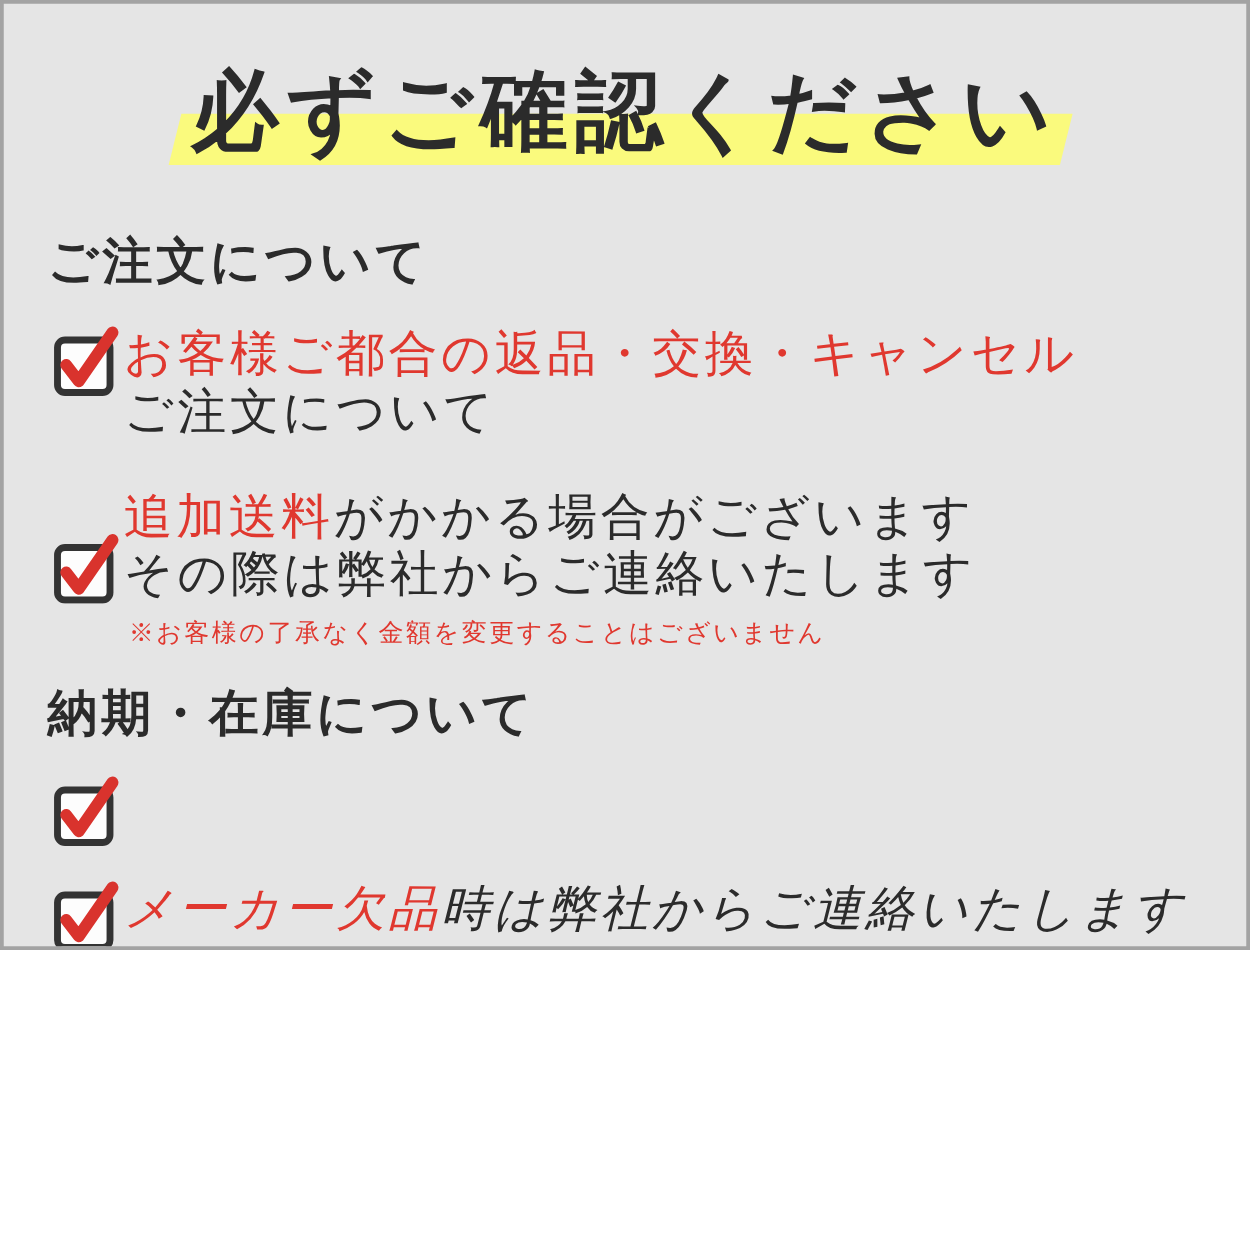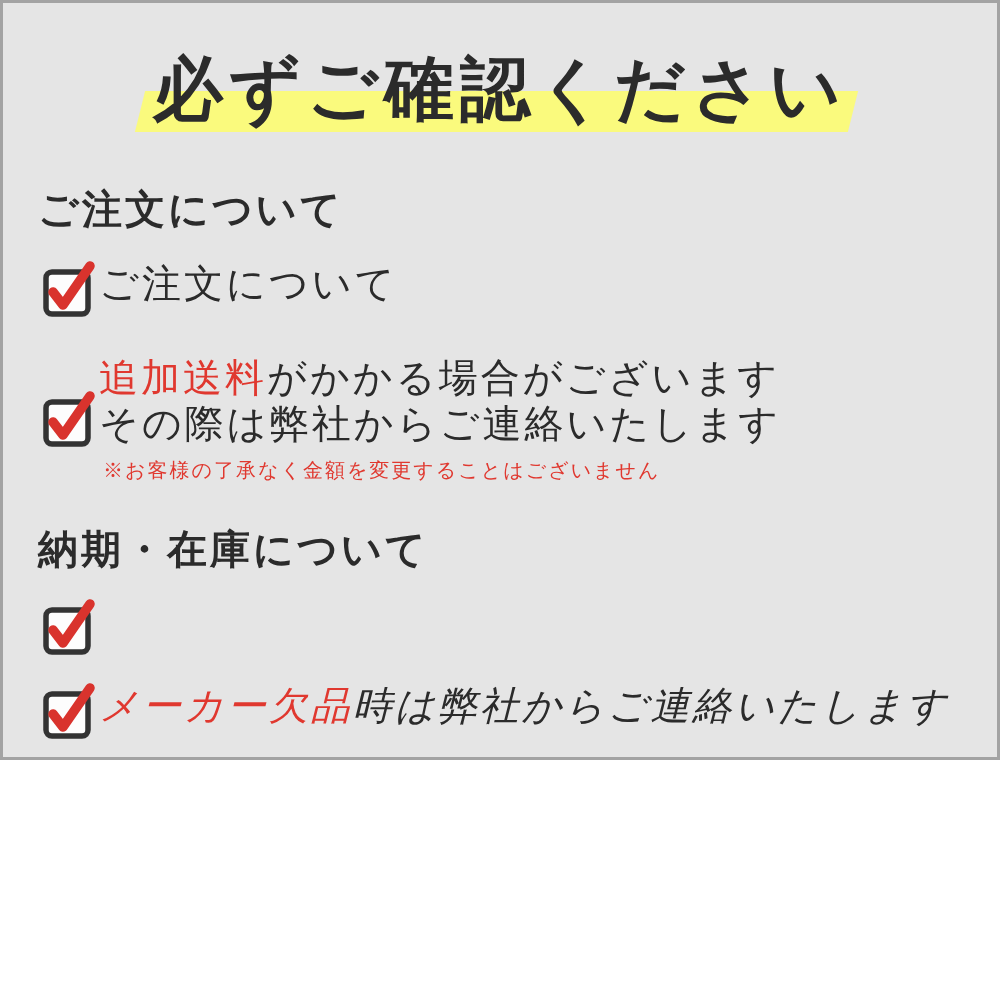--- a/index.html
+++ b/index.html
@@ -25,21 +25,21 @@
     position:relative;
     font-size:70px; font-weight:bold; letter-spacing:6px;
     line-height:100px; white-space:nowrap;
   }
   
   .section-heading {
     margin:48px 0 0 35px;
     font-size:40px; font-weight:bold; letter-spacing:3px;
     line-height:1.0; white-space:nowrap;
   }
-  .section-heading.second { margin-top:45px; }
+  .section-heading.second { margin-top:31px; }
   
   .item { display:flex; align-items:flex-start; margin:32px 0 0 39px; }
   .item.i2 { margin-top:32px; }
   .item.i3 { margin-top:38px;align-items:flex-end; }
   .item.i4 { margin-top:30px; }
   .item.i5 { margin-top:28px;font-style:italic; }
   .cb { flex:0 0 auto; width:54px; height:58px; margin-top:-2px; }
   .cb svg { display:block; width:54px; height:58px; }
   .txt { margin-left:3px; font-size:39px; letter-spacing:3px; line-height:1.18; white-space:nowrap; }
   .red { color:#e0382f; }
@@ -64,20 +64,23 @@
 
 
   <div class="item i2">
     <span class="cb">
       <svg viewBox="0 0 54 58" aria-hidden="true">
         <rect x="4" y="13" width="42" height="42" rx="6" fill="#fdfdfd" stroke="#333333" stroke-width="5.5"></rect>
         <path d="M11 33 L21 46 L48 7" fill="none" stroke="#d9332d" stroke-width="9.5" stroke-linecap="round" stroke-linejoin="round"></path>
       </svg>
     </span>
     <div class="txt">
+      <div class="line">
+        <span class="red">お客様ご都合の返品・交換・キャンセル</span>
+      </div>
       <div class="line">
         <span class="black">ご注文について</span>
       </div>
     </div>
   </div>
 
   <div class="item i3">
     <span class="cb">
       <svg viewBox="0 0 54 58" aria-hidden="true">
         <rect x="4" y="13" width="42" height="42" rx="6" fill="#fdfdfd" stroke="#333333" stroke-width="5.5"></rect>

